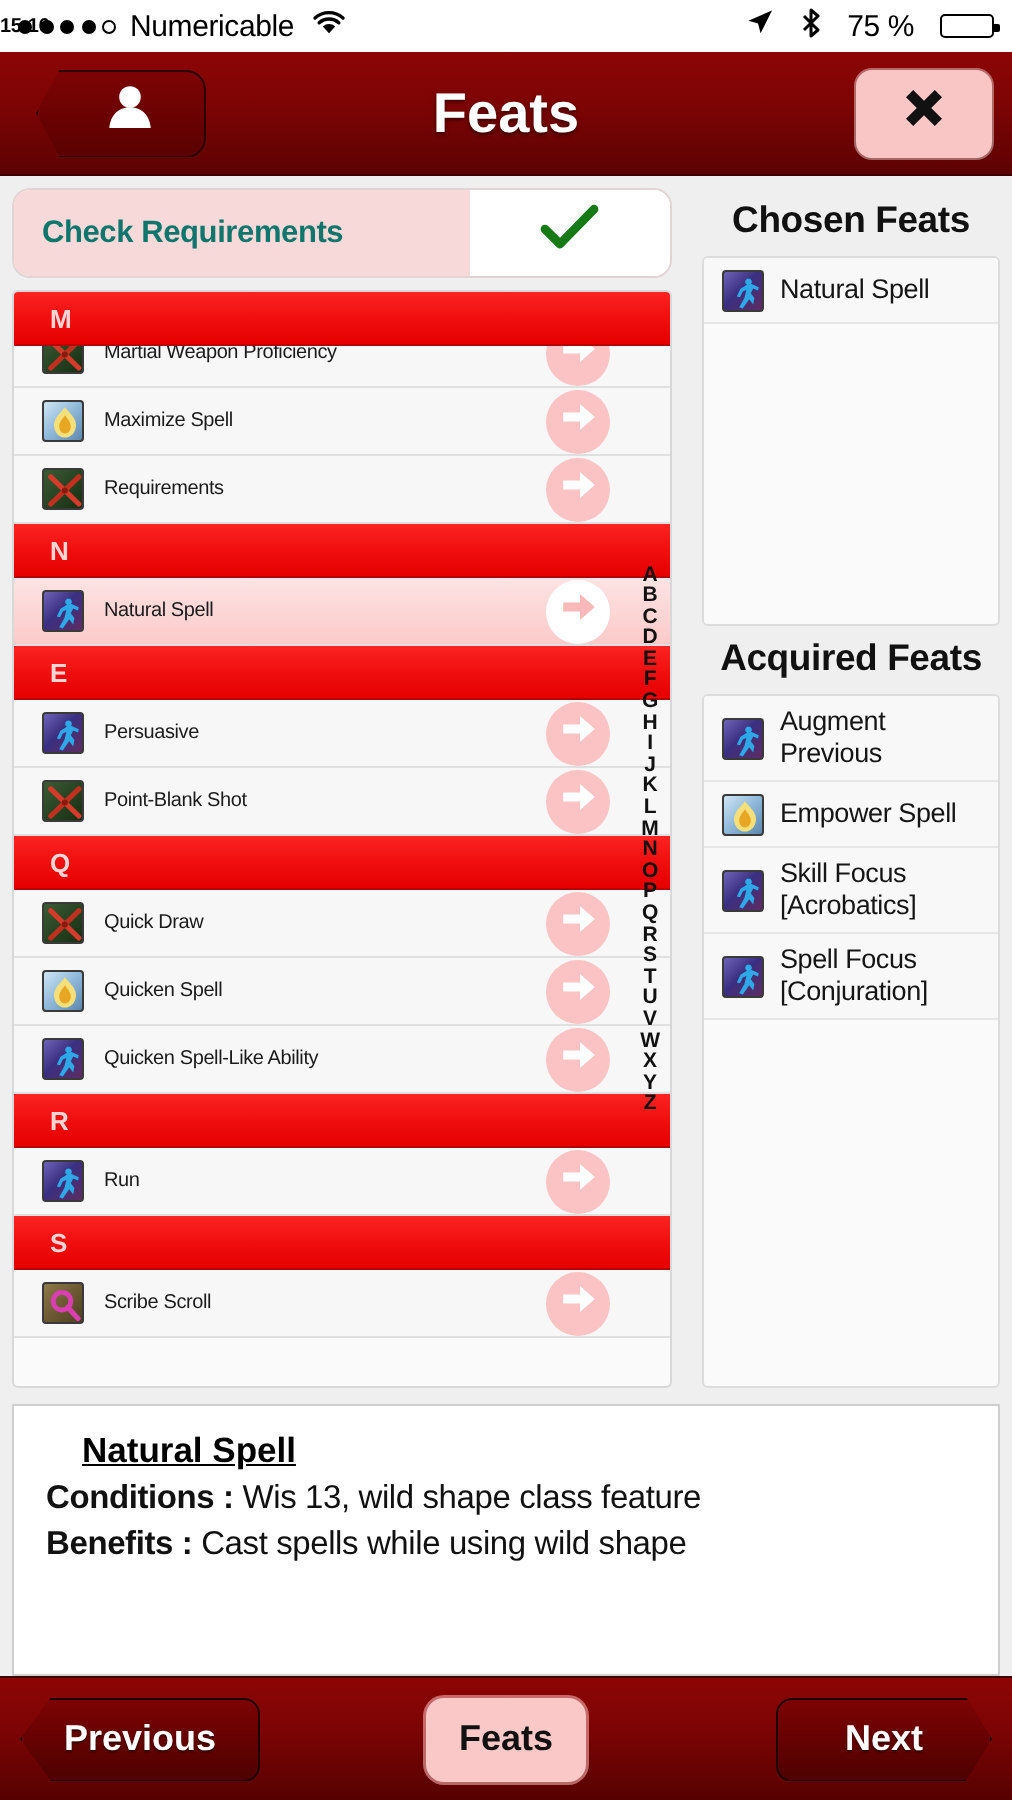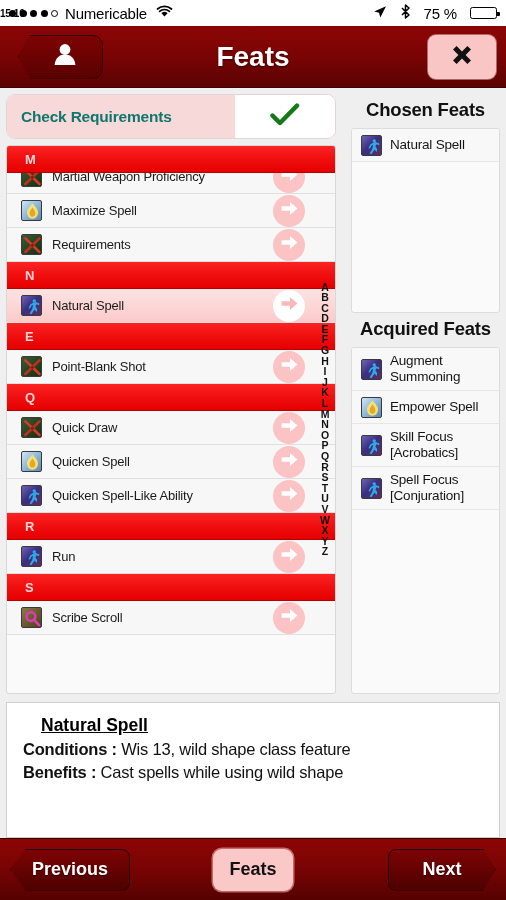--- a/index.html
+++ b/index.html
@@ -172,21 +172,21 @@
     background: #f7f7f7;
     border-bottom: 1px solid #e0e0e0;
     position: relative;
     padding-left: 14px;
     cursor: pointer;
   }
   .feat-row.selected {
     background: linear-gradient(to bottom, #fde3e3 0%, #fccaca 100%);
   }
   .feat-name {
-    font-size: 13px; color: #1b1b1b;
+    font-size: 10px; color: #1b1b1b;
     margin-left: 10px;
     letter-spacing: -0.2px;
     white-space: nowrap;
   }
   .arrow-btn {
     position: absolute;
     right: 30px; top: 50%; transform: translateY(-50%);
     width: 32px; height: 32px;
     border-radius: 50%;
     background: #fbc3c3;
@@ -461,20 +461,32 @@
                     <path d="M11.4 6.4 L8.2 8.4 L6.4 12.2 L8.0 12.6 L9.4 9.8 L11.2 9.0 L10.2 13.0 L7.6 17.6 L9.4 18.2 L12.6 13.6 L14.6 16.2 L15.2 13.0 L13.4 10.6 L14.6 8.2 L17.0 9.2 L17.4 7.6 L13.8 6.0 Z" fill="#2ea8e6"></path>
                   </svg></span>
                 <span class="feat-name">Natural Spell</span>
                 <span class="arrow-btn">
                   <span><svg width="19" height="17" viewBox="0 0 19 17">
                       <path d="M1.6 6.2 L10.0 6.2 L10.0 2.0 L17.4 8.5 L10.0 15.0 L10.0 10.8 L1.6 10.8 Z" fill="#fbb8b8"></path>
                     </svg></span>
                 </span>
               </div>
               <div class="sec-head">E</div>
+              <div class="feat-row">
+                <span class="sprite sp-runner"><svg width="21" height="21" viewBox="0 0 21 21">
+                    <path d="M12.2 3.2 a1.7 1.7 0 1 0 0.1 0 Z" fill="#2ea8e6"></path>
+                    <path d="M11.4 6.4 L8.2 8.4 L6.4 12.2 L8.0 12.6 L9.4 9.8 L11.2 9.0 L10.2 13.0 L7.6 17.6 L9.4 18.2 L12.6 13.6 L14.6 16.2 L15.2 13.0 L13.4 10.6 L14.6 8.2 L17.0 9.2 L17.4 7.6 L13.8 6.0 Z" fill="#2ea8e6"></path>
+                  </svg></span>
+                <span class="feat-name">Persuasive</span>
+                <span class="arrow-btn">
+                  <span><svg width="19" height="17" viewBox="0 0 19 17">
+                      <path d="M1.6 6.2 L10.0 6.2 L10.0 2.0 L17.4 8.5 L10.0 15.0 L10.0 10.8 L1.6 10.8 Z" fill="#ffffff"></path>
+                    </svg></span>
+                </span>
+              </div>
               <div class="feat-row">
                 <span class="sprite sp-swords"><svg width="21" height="21" viewBox="0 0 21 21">
                     <path d="M3.4 3.4 L17.4 17.0" stroke="#d43b2a" stroke-width="2.6" stroke-linecap="round"></path>
                     <path d="M17.4 3.4 L3.4 17.0" stroke="#c0301f" stroke-width="2.6" stroke-linecap="round"></path>
                     <circle cx="10.4" cy="10.2" r="1.5" fill="#8a1a0e"></circle>
                   </svg></span>
                 <span class="feat-name">Point-Blank Shot</span>
                 <span class="arrow-btn">
                   <span><svg width="19" height="17" viewBox="0 0 19 17">
                       <path d="M1.6 6.2 L10.0 6.2 L10.0 2.0 L17.4 8.5 L10.0 15.0 L10.0 10.8 L1.6 10.8 Z" fill="#ffffff"></path>
@@ -593,21 +605,21 @@
             </div>
           </div>
 
         <div class="panel-title">Acquired Feats</div>
         <div class="panel-box acquired-box" id="acquired-box">
             <div class="panel-row">
               <span class="sprite sp-runner"><svg width="21" height="21" viewBox="0 0 21 21">
                   <path d="M12.2 3.2 a1.7 1.7 0 1 0 0.1 0 Z" fill="#2ea8e6"></path>
                   <path d="M11.4 6.4 L8.2 8.4 L6.4 12.2 L8.0 12.6 L9.4 9.8 L11.2 9.0 L10.2 13.0 L7.6 17.6 L9.4 18.2 L12.6 13.6 L14.6 16.2 L15.2 13.0 L13.4 10.6 L14.6 8.2 L17.0 9.2 L17.4 7.6 L13.8 6.0 Z" fill="#2ea8e6"></path>
                 </svg></span>
-              <span class="pname">Augment Summoning</span>
+              <span class="pname">Augment Previous</span>
             </div>
             <div class="panel-row">
               <span class="sprite sp-flame"><svg width="21" height="21" viewBox="0 0 21 21">
                   <path d="M10.5 2.6 C7.4 6.4 5.0 8.2 5.0 11.6 C5.0 15.2 7.6 17.8 10.5 17.8 C13.4 17.8 16.0 15.2 16.0 11.6 C16.0 8.2 13.6 6.4 10.5 2.6 Z" fill="#f4e07a"></path>
                   <path d="M10.5 6.6 C8.8 9.0 7.6 10.2 7.6 12.2 C7.6 14.3 8.9 15.7 10.5 15.7 C12.1 15.7 13.4 14.3 13.4 12.2 C13.4 10.2 12.2 9.0 10.5 6.6 Z" fill="#e8a722"></path>
                 </svg></span>
               <span class="pname">Empower Spell</span>
             </div>
             <div class="panel-row">
               <span class="sprite sp-runner"><svg width="21" height="21" viewBox="0 0 21 21">

